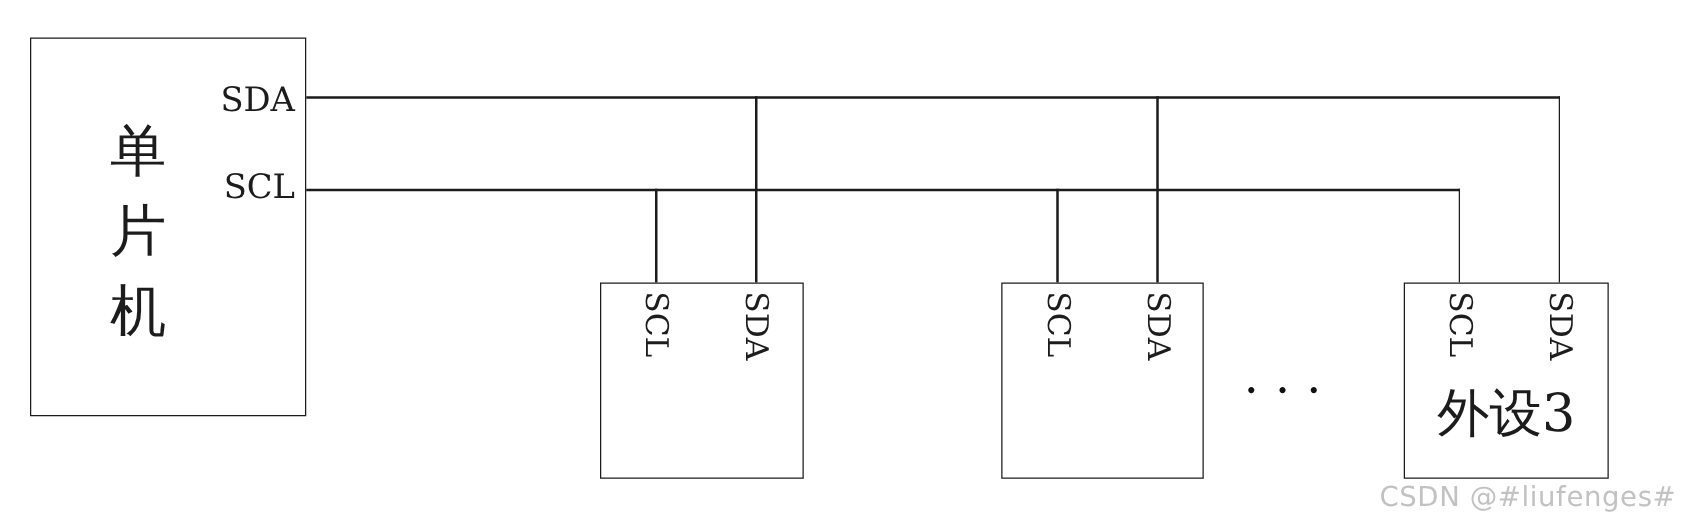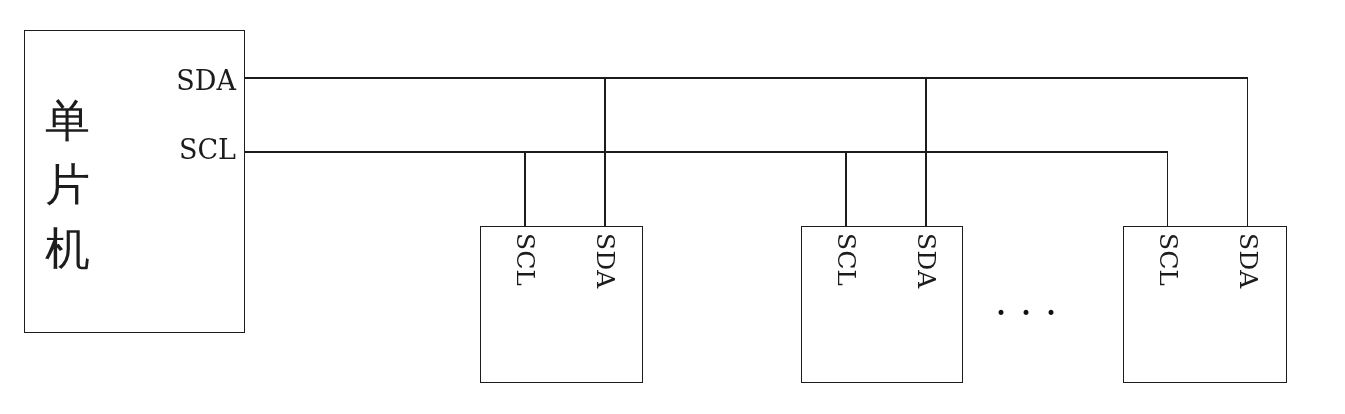--- a/index.html
+++ b/index.html
@@ -23,21 +23,21 @@
     background: #ffffff;
   }
   .mcu-box    { left: 24px;  top: 30px;  width: 221px; height: 303px; }
   .mcu-label {
     position: absolute;
     left: 20px;
     top: 58px;
     width: 88px;
     font-size: 45px;
     line-height: 64px;
-    text-align: left;
+    text-align: right;
     word-break: break-all;
     letter-spacing: 0;
   }
   .mcu-pin {
     position: absolute;
     right: 8px;
     font-size: 27px;
     line-height: normal;
   }
   .mcu-pin-sda { top: 34px; }
@@ -136,16 +136,18 @@
   <div class="box periph-2">
     <div class="pin-v pin-v-scl">SCL</div>
     <div class="pin-v pin-v-sda">SDA</div>
   </div>
 
   <div class="ellipsis">•••</div>
 
   <div class="box periph-3">
     <div class="pin-v pin-v-scl">SCL</div>
     <div class="pin-v pin-v-sda">SDA</div>
+    <div class="periph-label">外设3</div>
   </div>
 
+  <div class="watermark">CSDN @#liufenges#</div>
 
 </div>
 
 </body></html>

